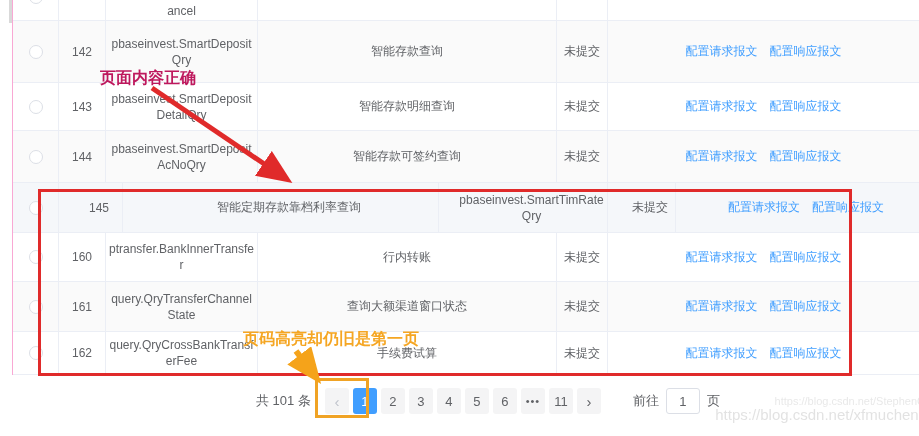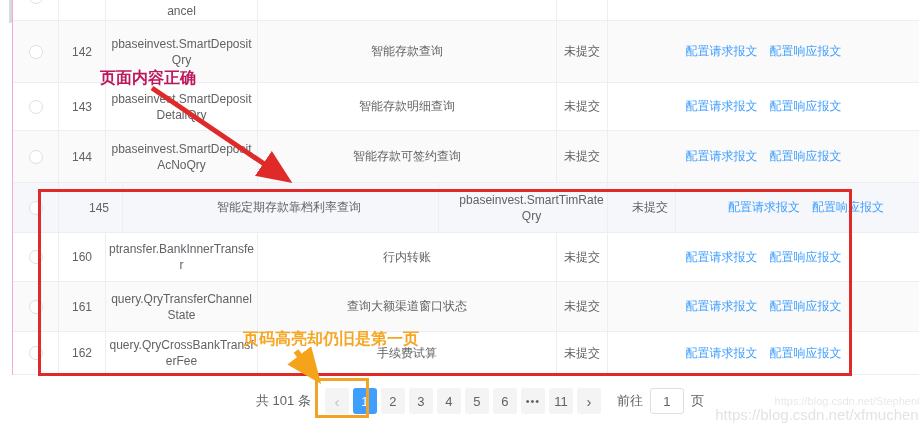--- a/index.html
+++ b/index.html
@@ -39,21 +39,21 @@
   .pagination { position:absolute; left:256px; top:387px; height:28px;
                 display:flex; align-items:center; font-size:13px; color:#606266; }
   .total { margin-right:12px; white-space:nowrap; }
   .page-btn { min-width:24px; height:26px; margin:0 2px; border-radius:3px;
               background:#f4f4f5; display:flex; align-items:center; justify-content:center;
               cursor:pointer; font-size:13px; color:#606266; }
   .page-btn.active { background:#409eff; color:#fff; }
   .page-btn.arrow { background:#f4f4f5; font-size:15px; }
   .page-btn.prev { color:#c0c4cc; }
   .page-btn.dots { letter-spacing:1px; font-size:11px; }
-  .goto { display:flex; align-items:center; margin-left:14px; gap:7px; }
+  .goto { display:flex; align-items:center; margin-left:30px; gap:7px; }
   .goto input { width:34px; height:26px; border:1px solid #dcdfe6; border-radius:3px;
                 text-align:center; font-size:13px; color:#606266; outline:none;
                 font-family:"Liberation Sans","DejaVu Sans",sans-serif; }
 
   
   .anno-red-text { position:absolute; left:100px; top:68px; font-size:16px; font-weight:bold;
                    color:#be185d; white-space:nowrap; }
   .anno-red-box { position:absolute; left:38px; top:189px; width:814px; height:187px;
                   border:3px solid #e02a2a; pointer-events:none; }
   .anno-orange-text { position:absolute; left:243px; top:329px; font-size:16px; font-weight:bold;

